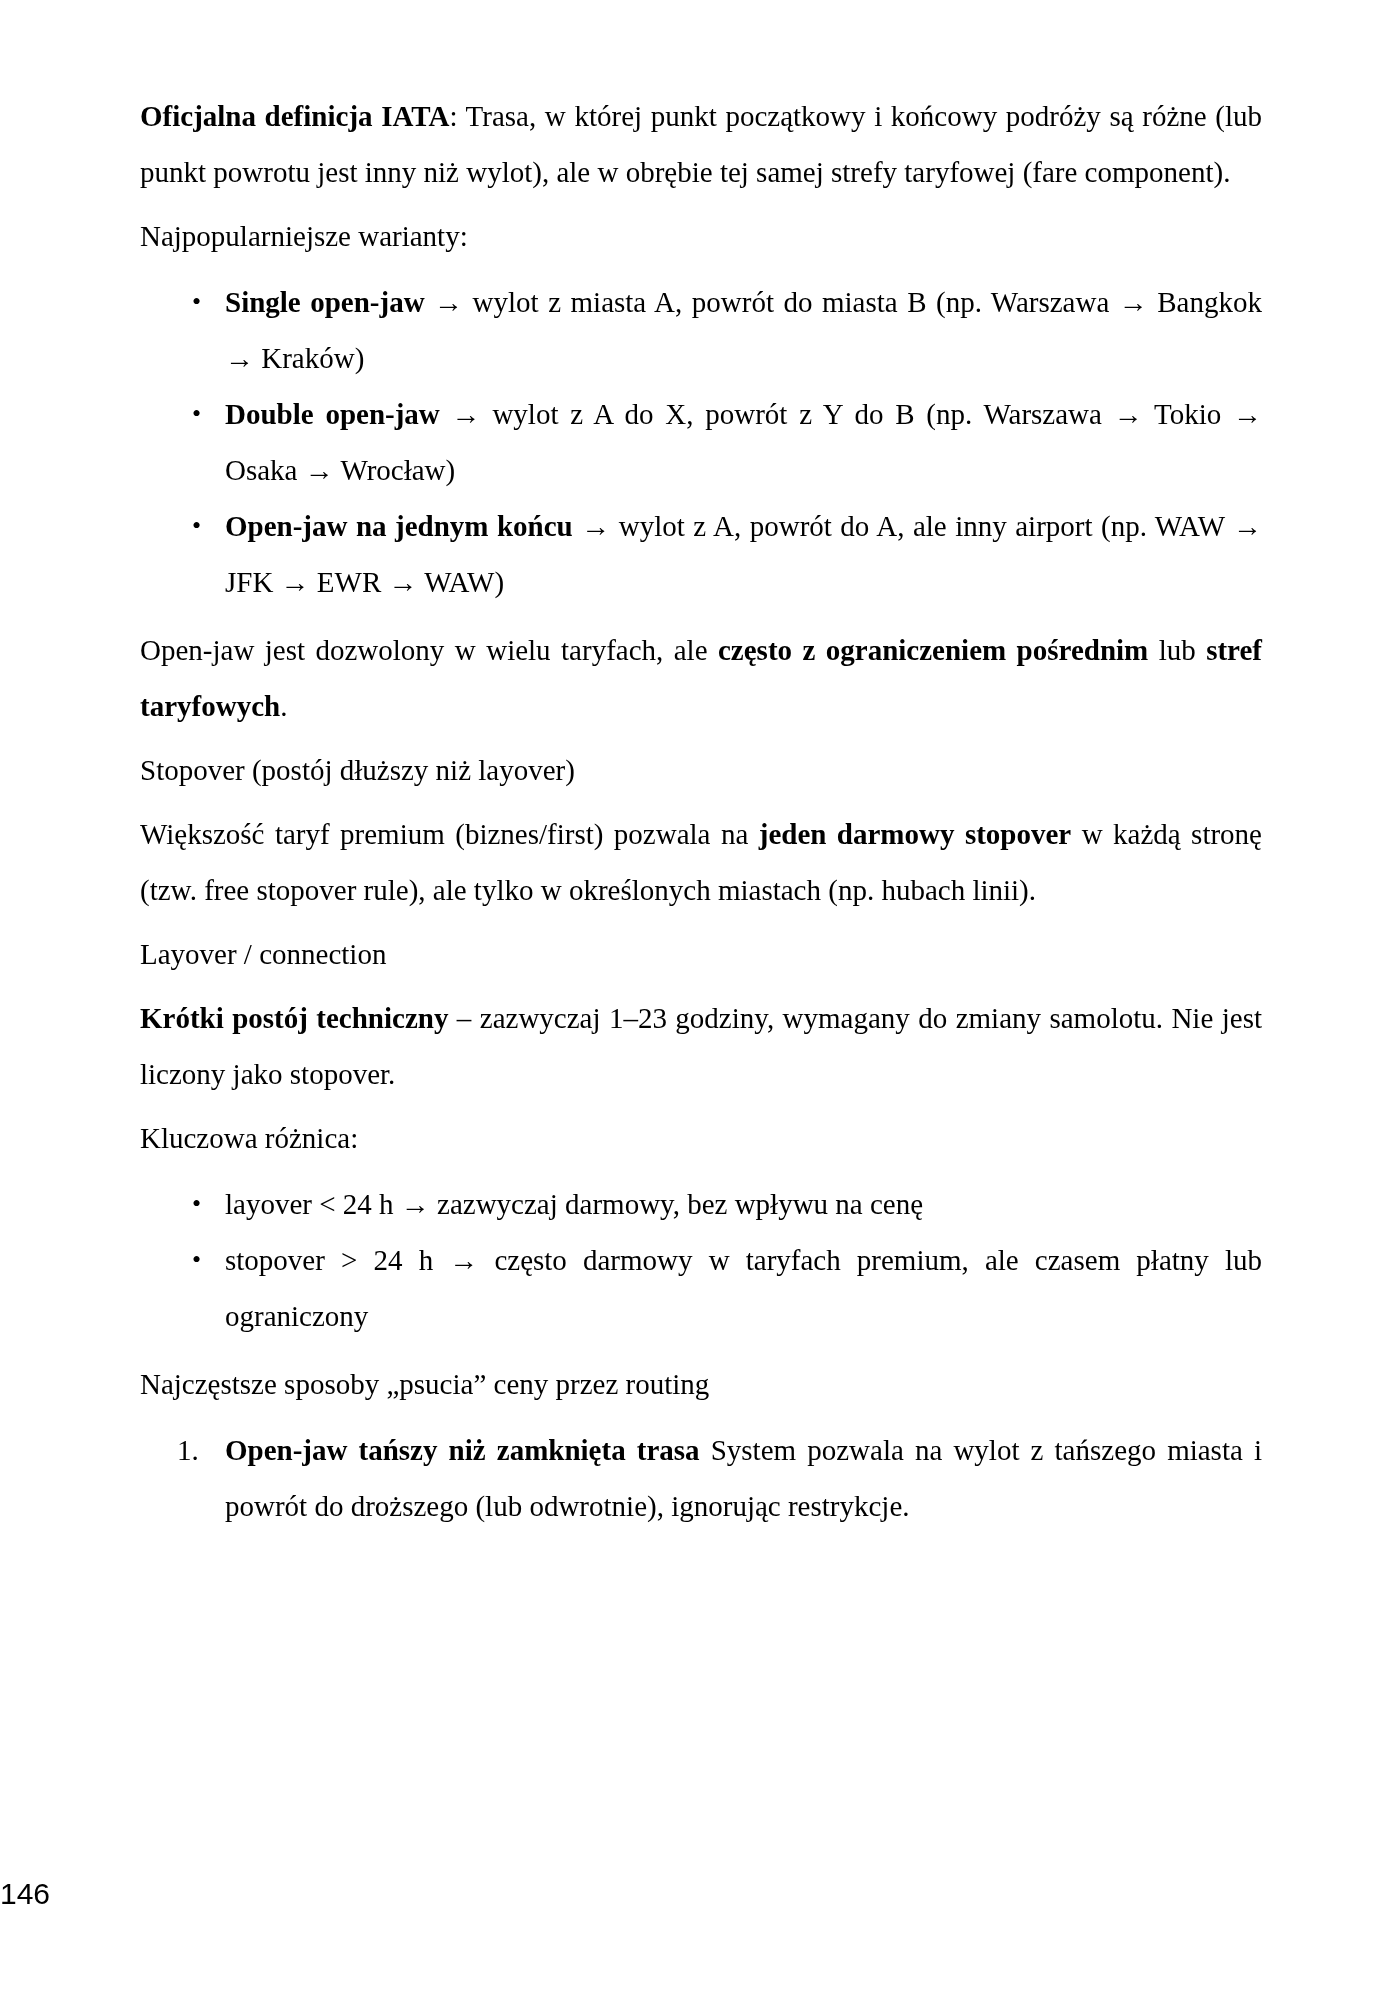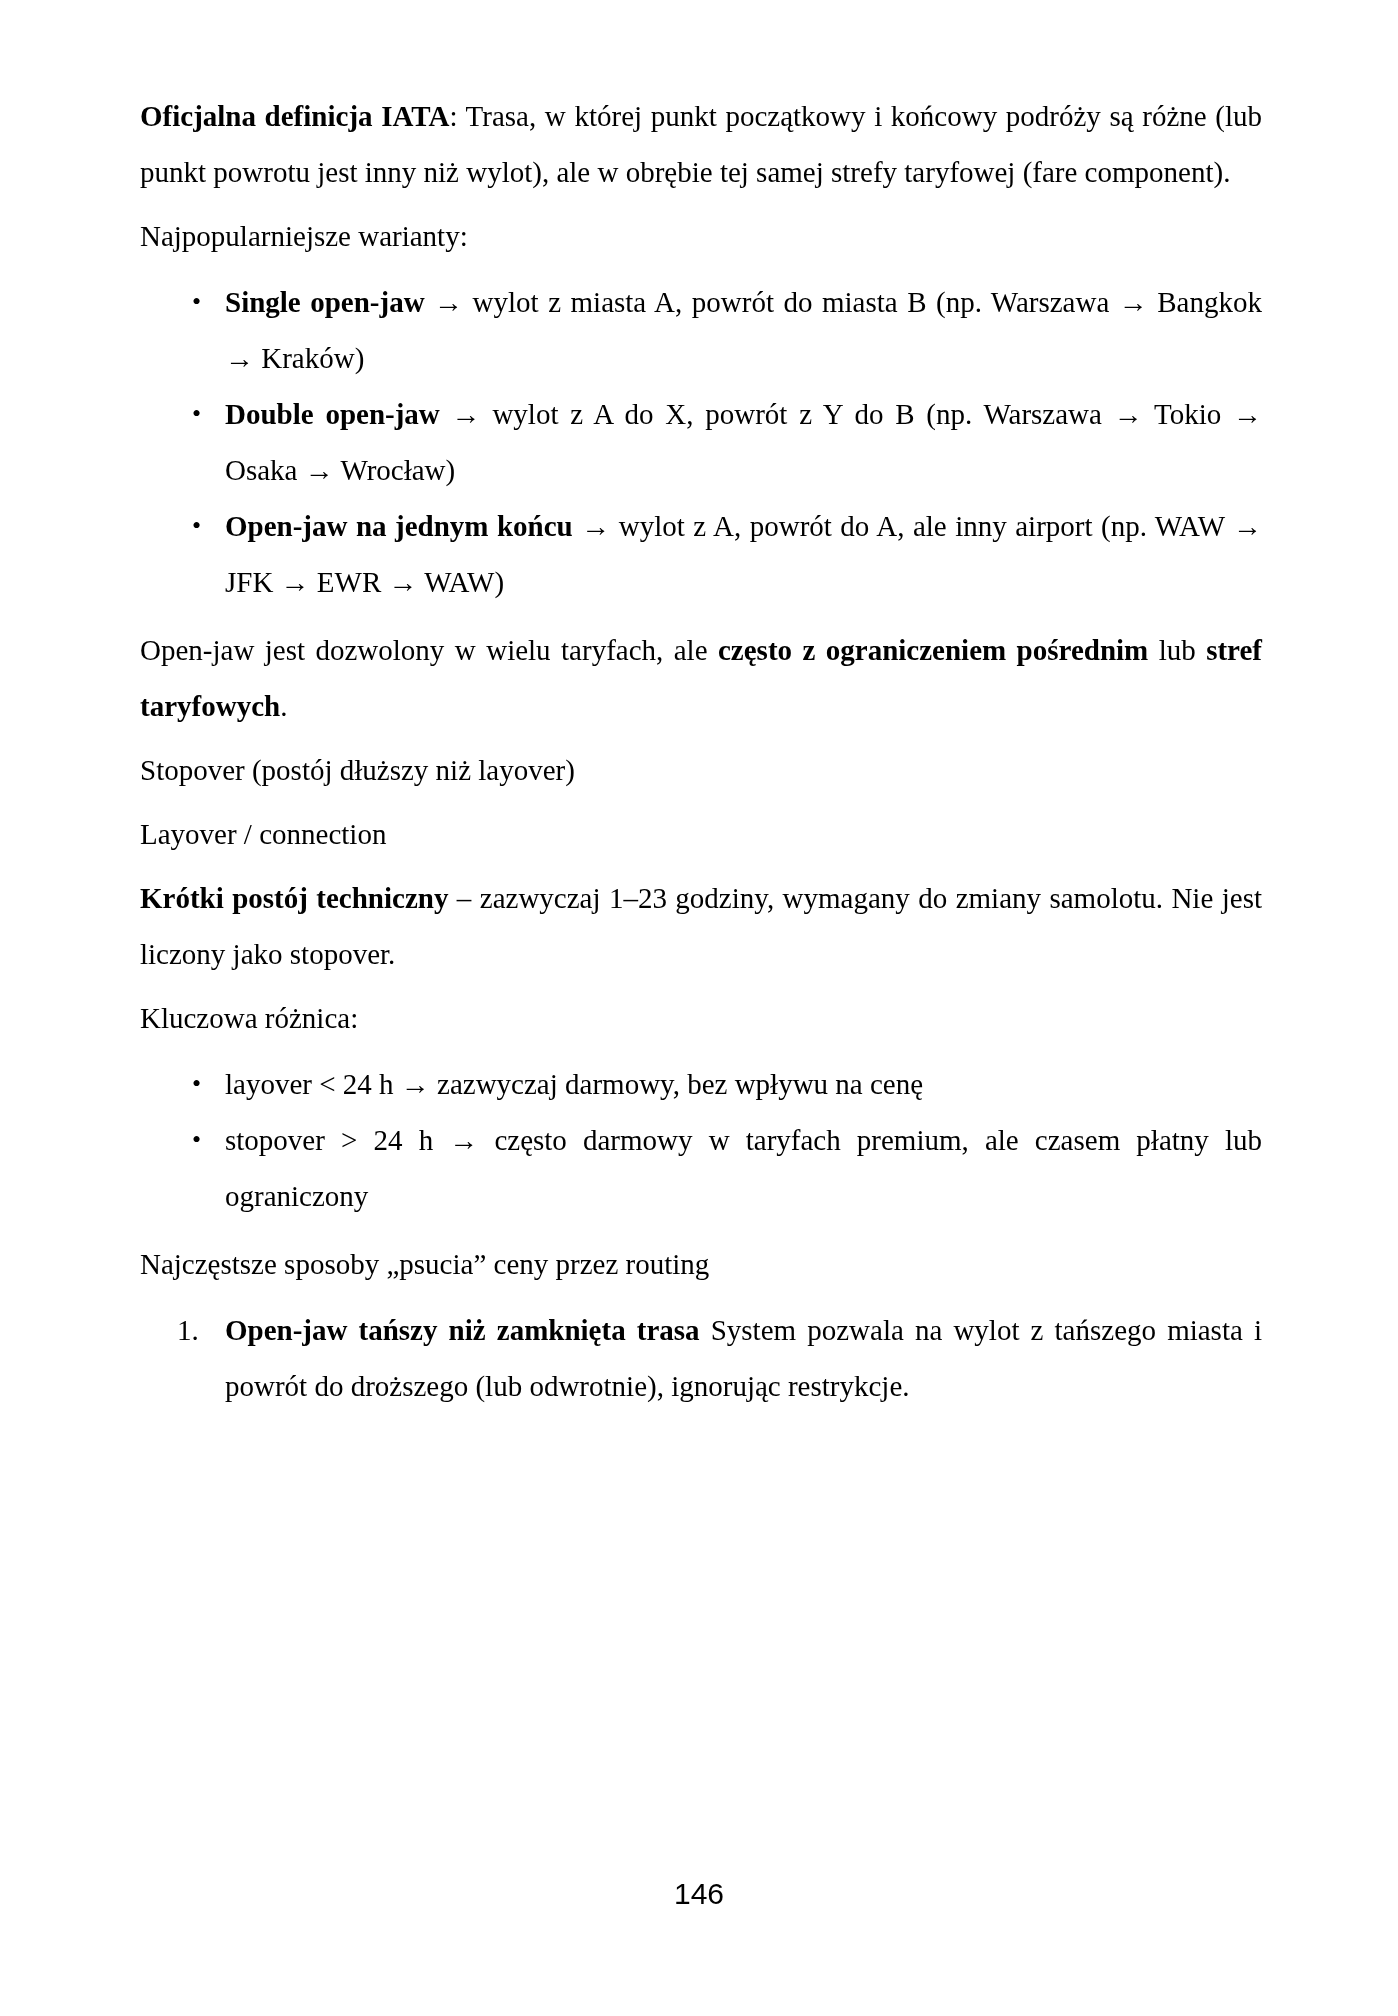--- a/index.html
+++ b/index.html
@@ -40,21 +40,20 @@
     position: absolute;
     left: 37px;
     top: 0;
   }
   b { font-weight: bold; }
   .page-number {
     position: absolute;
     left: 0;
     top: 1878px;
     width: 100%;
-    text-align: center;
     font-family: "Liberation Sans", "DejaVu Sans", sans-serif;
     font-size: 30px;
     line-height: 32px;
   }
 </style>
 </head>
 <body>
 
 <div class="page">
   <div class="content">
@@ -73,20 +72,21 @@
       <div class="list-item block">
         <span class="bullet-marker">•</span><b>Open-jaw na jednym końcu</b><span> → wylot z A, powrót do A, ale inny airport (np. WAW → JFK → EWR → WAW)</span>
       </div>
     </div>
 
     <p class="block"><span>Open-jaw jest dozwolony w wielu taryfach, ale </span><b>często z ograniczeniem pośrednim</b><span> lub </span><b>stref taryfowych</b><span>.</span></p>
 
     <p class="block heading"><span>Stopover (postój dłuższy niż layover)</span></p>
 
 
+    <p class="block"><span>Większość taryf premium (biznes/first) pozwala na </span><b>jeden darmowy stopover</b><span> w każdą stronę (tzw. free stopover rule), ale tylko w określonych miastach (np. hubach linii).</span></p>
 
     <p class="block heading"><span>Layover / connection</span></p>
 
     <p class="block"><b>Krótki postój techniczny</b><span> – zazwyczaj 1–23 godziny, wymagany do zmiany samolotu. Nie jest liczony jako stopover.</span></p>
 
     <p class="block"><span>Kluczowa różnica:</span></p>
 
     <div class="list">
       <div class="list-item block">
         <span class="bullet-marker">•</span><span>layover &lt; 24 h → zazwyczaj darmowy, bez wpływu na cenę</span>

